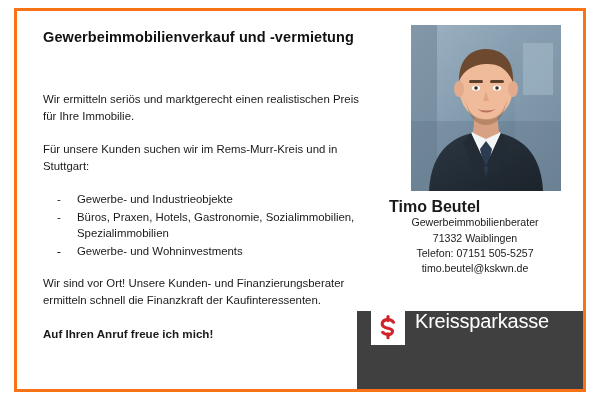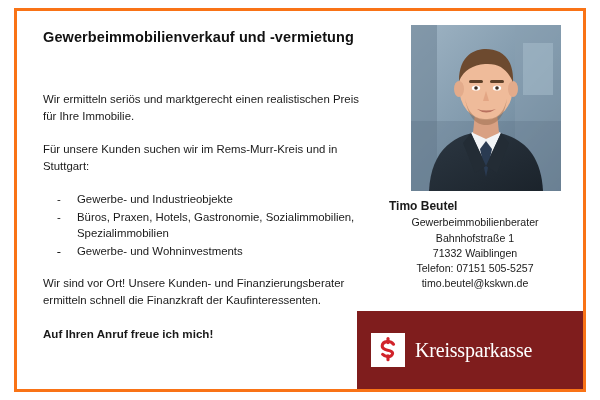--- a/index.html
+++ b/index.html
@@ -92,37 +92,36 @@
     position: absolute;
     right: 22px;
     top: 188px;
     width: 172px;
     font-size: 10.6px;
     line-height: 15.3px;
     color: #1a1a1a;
   }
   .contact .name {
     font-weight: bold;
-    font-size: 12px;
+    font-size: 16px;
     margin-bottom: 1px;
   }
   .contact .line { white-space: nowrap; text-align: center; }
 
   
   .logo {
     position: absolute;
     right: 0px;
     bottom: 0px;
     width: 226px;
     height: 78px;
-    background: #7f1d1d;
+    background: #404040;
     box-sizing: border-box;
     display: flex;
-    align-items: center;
-    font-family: Liberation Serif, serif;
+    align-items: flex-start;
   }
   .logo-mark {
     width: 34px;
     height: 34px;
     background: #ffffff;
     margin-left: 14px;
     flex: 0 0 auto;
     position: relative;
   }
   .logo-mark svg {
@@ -232,21 +231,20 @@
           <path d="M66 84 Q75 91 85 84 Q75 87 66 84 Z" fill="#b8705e"></path>
 
           <path d="M54 74 C58 94 66 100 75 100 C85 100 93 93 96 74 C92 90 85 94 75 94 C65 94 58 90 54 74 Z" fill="#7a5437" opacity="0.35"></path>
         </g>
       </svg>
     </div>
 
     <div class="contact">
       <div class="name">Timo Beutel</div>
       <div class="line">Gewerbeimmobilienberater</div>
-      <div class="line">Bahnhofstraße 1</div>
       <div class="line">71332 Waiblingen</div>
       <div class="line">Telefon: 07151 505-5257</div>
       <div class="line">timo.beutel@kskwn.de</div>
     </div>
 
     <div class="logo">
       <div class="logo-mark">
         <svg width="34" height="34" viewBox="0 0 34 34" xmlns="http://www.w3.org/2000/svg" aria-hidden="true">
           <rect x="0" y="0" width="34" height="34" fill="#ffffff"></rect>
           <path d="M22.5 11.2 C20.9 9.3 18.6 8.4 16.4 8.6 C13.3 8.9 11.2 10.7 11.2 13.1 C11.2 15.6 13.3 16.6 16.6 17.2 C19.5 17.7 21.6 18.4 21.6 20.3 C21.6 22.2 19.6 23.6 16.9 23.6 C14.7 23.6 12.9 22.8 11.6 21.3" fill="none" stroke="#d1232a" stroke-width="3.1" stroke-linecap="round"></path>

